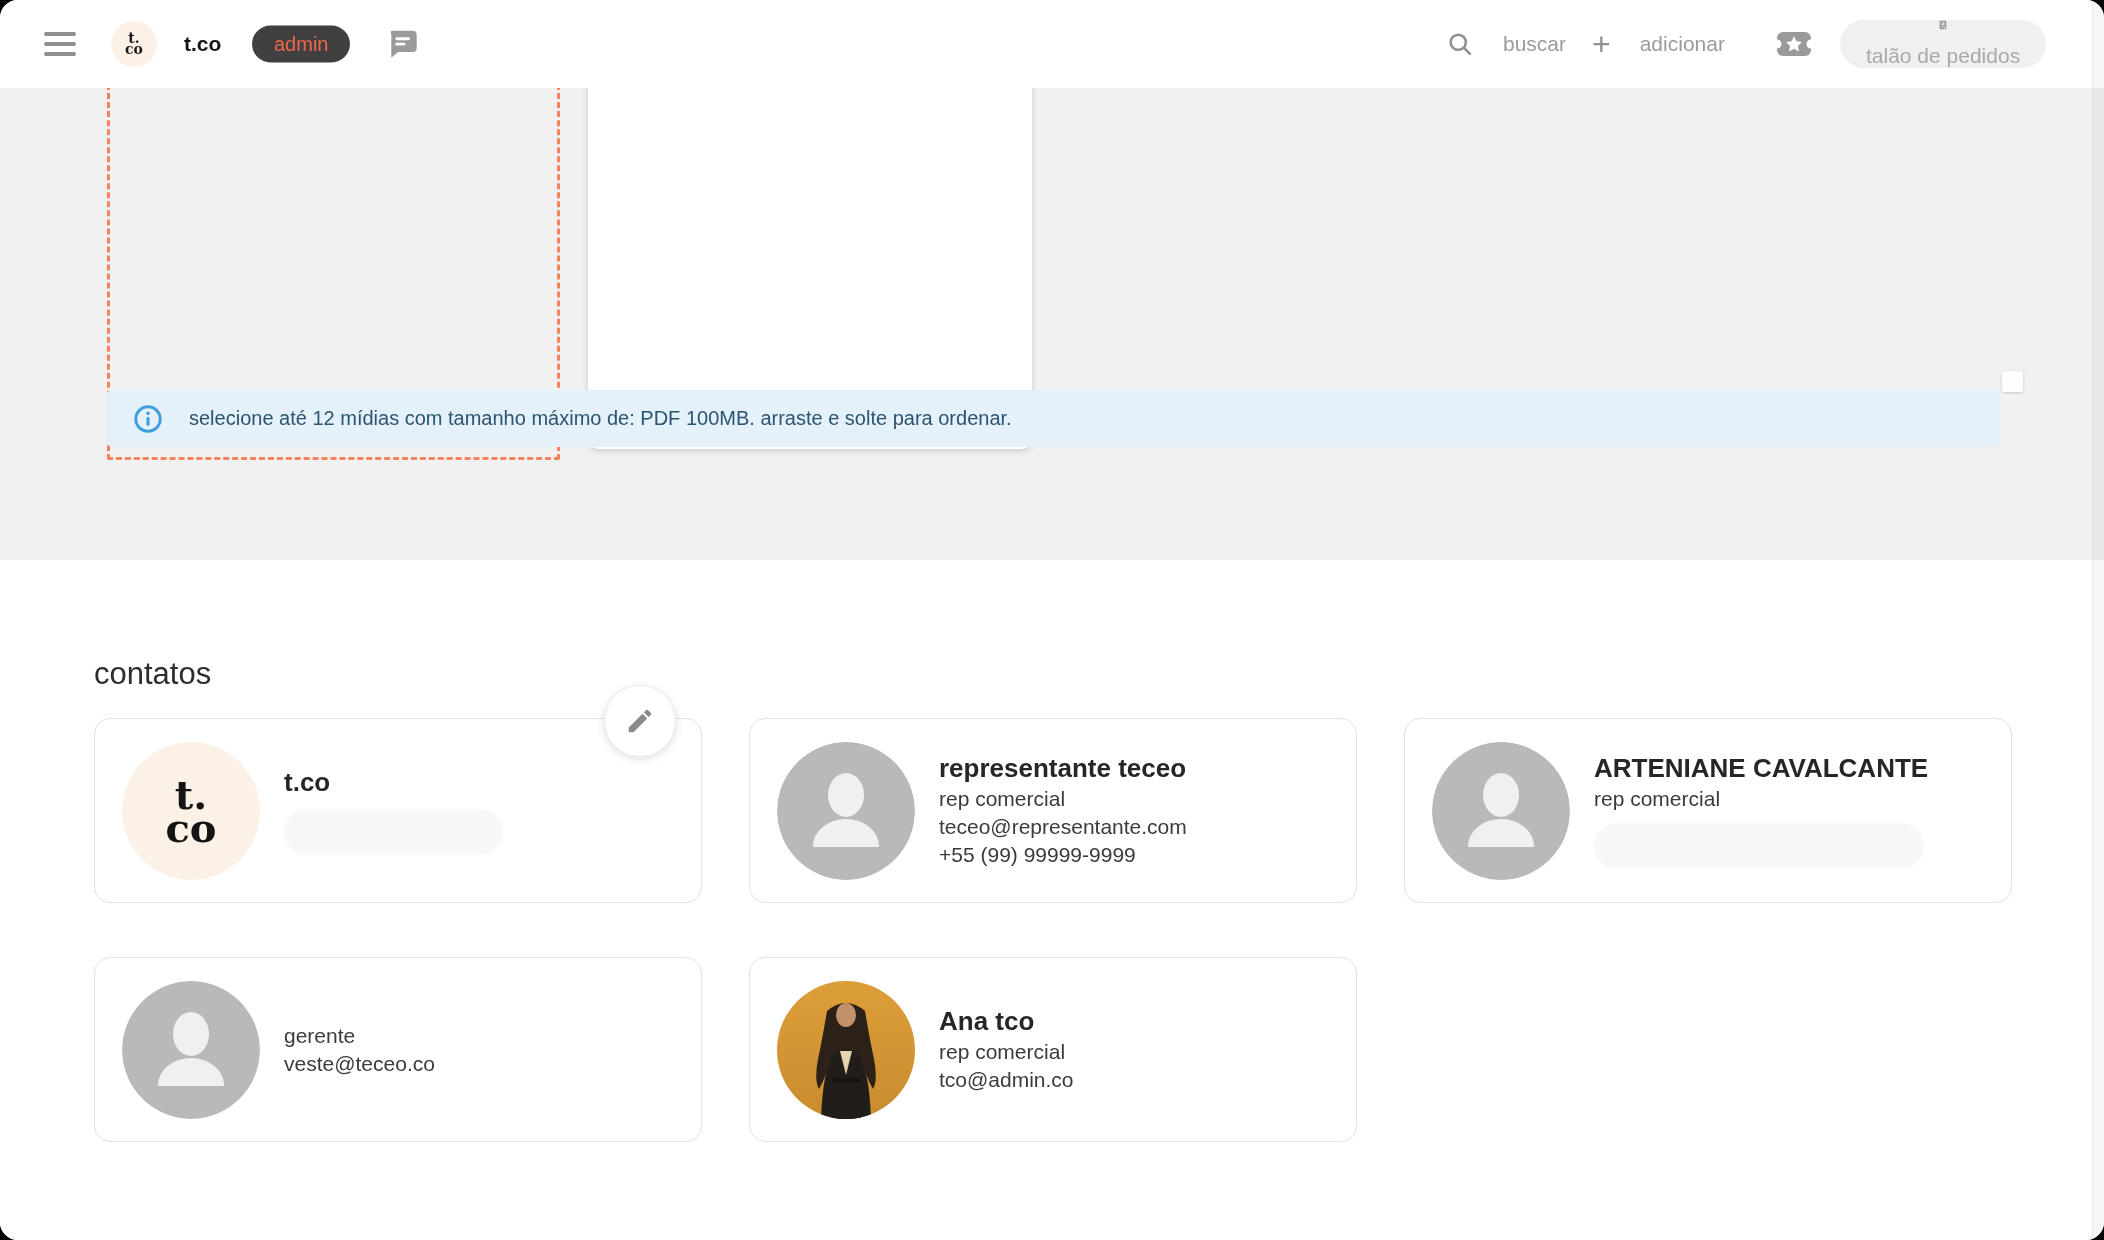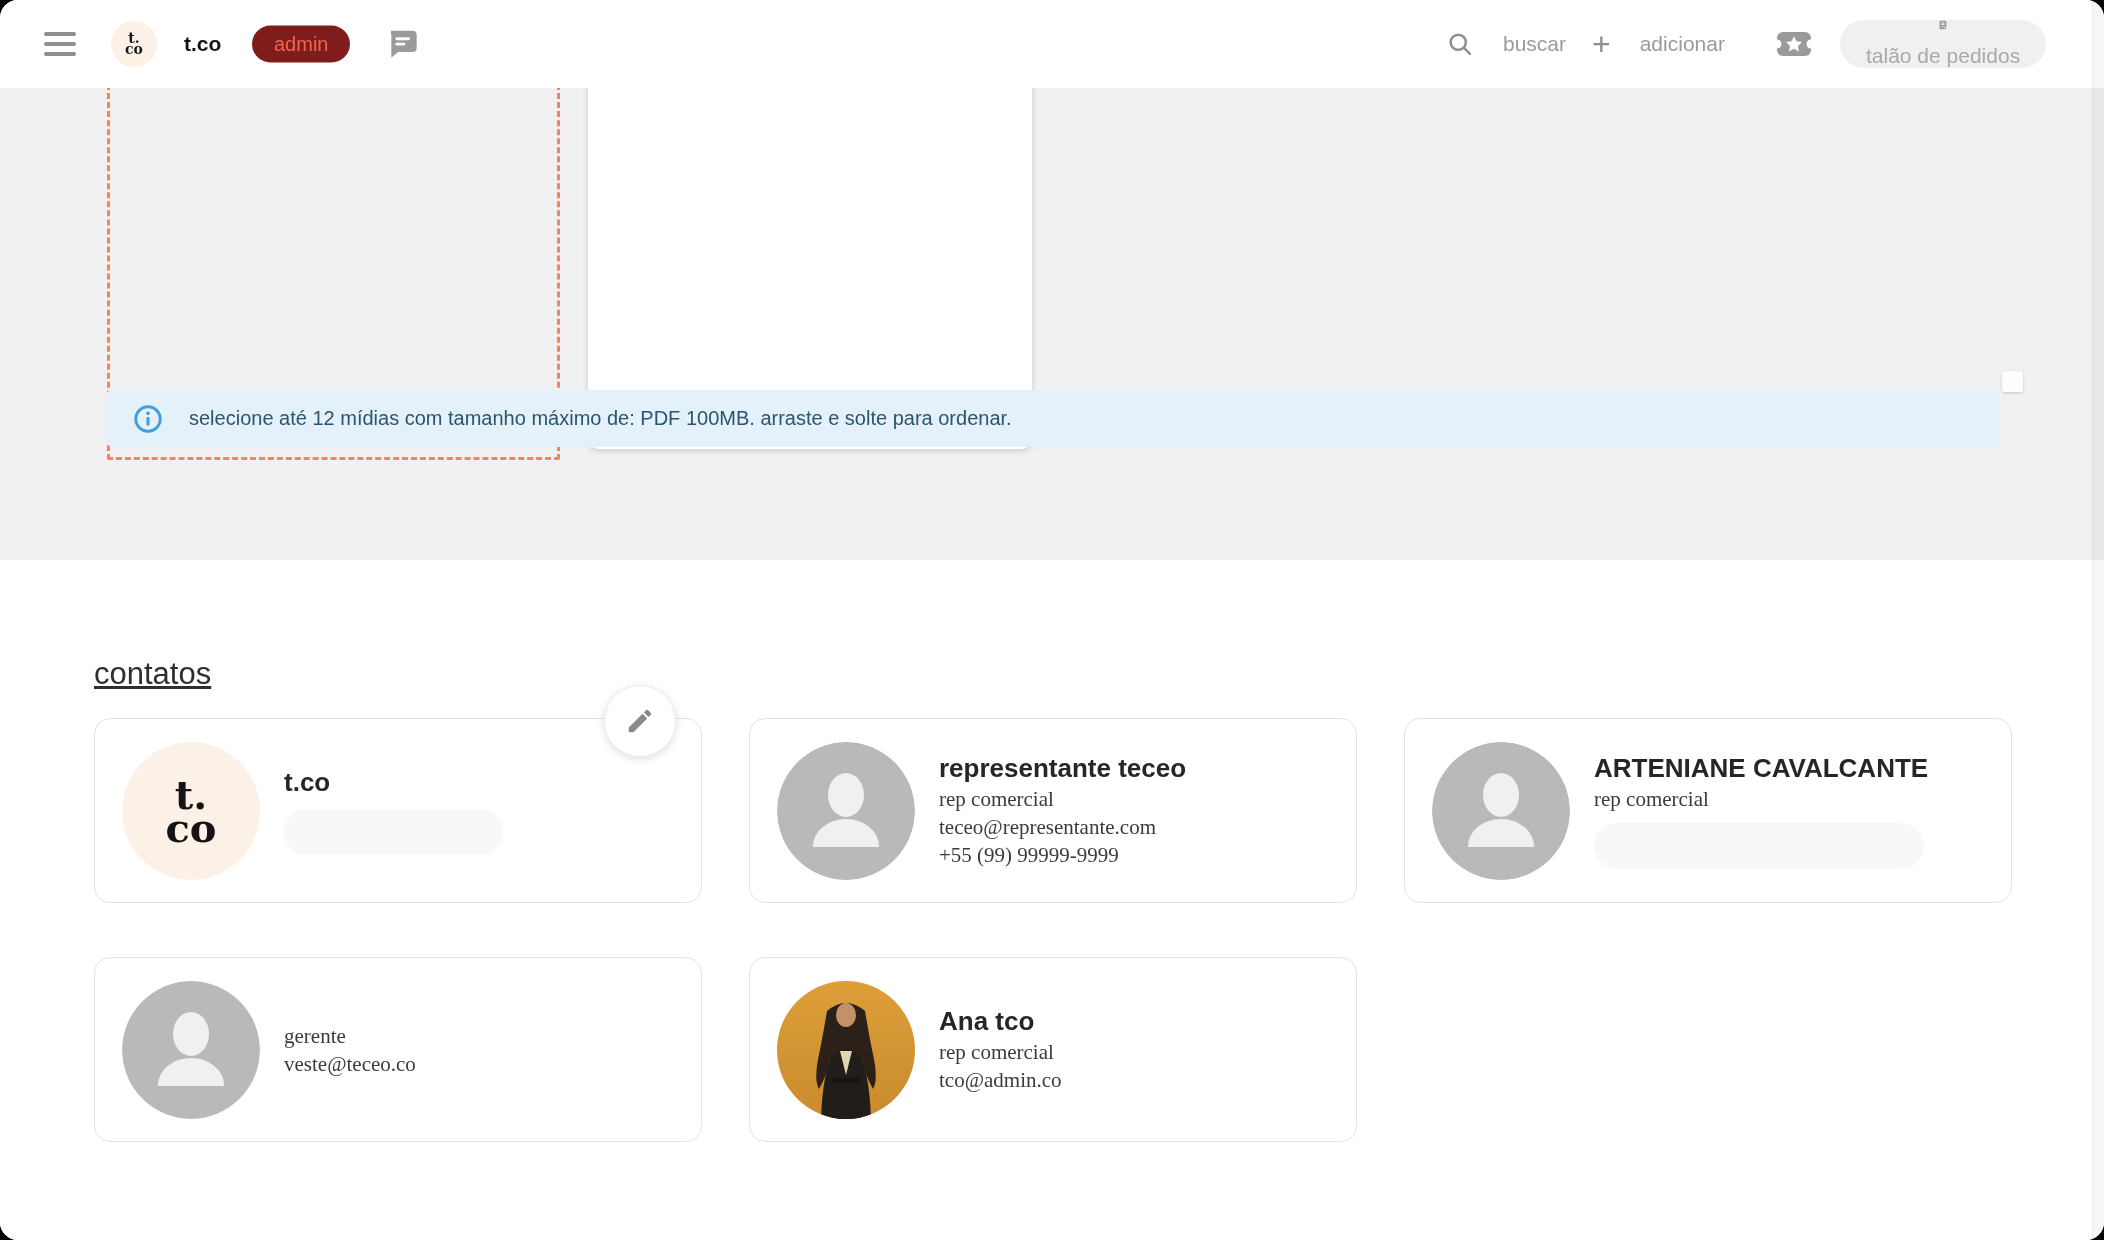--- a/index.html
+++ b/index.html
@@ -7,21 +7,21 @@
   .window{position:relative;width:2104px;height:1240px;background:#fff;border-radius:18px;overflow:hidden;}
 
   
   .appbar{position:absolute;top:0;left:0;right:0;height:88px;background:#fff;z-index:5;}
   .appbar .abs{position:absolute;top:50%;transform:translateY(-50%);}
   .menu-btn{left:44px;width:32px;height:24px;display:flex;flex-direction:column;justify-content:space-between;cursor:pointer;}
   .menu-btn span{display:block;height:4px;border-radius:2px;background:#8f8f8f;}
   .brand-logo{left:111px;width:46px;height:46px;border-radius:50%;background:#fcf1e7;display:flex;flex-direction:column;align-items:center;justify-content:center;}
   .brand-logo .lg1,.brand-logo .lg2{font-family:"DejaVu Serif",serif;font-weight:700;color:#1a1a1a;font-size:14px;line-height:11px;}
   .brand-name{left:184px;font-size:21px;font-weight:700;color:#141414;}
-  .admin-badge{left:252px;background:#7f1d1d;color:#f0664c;font-size:20px;padding:7px 22px;border-radius:20px;}
+  .admin-badge{left:252px;background:#404040;color:#f0664c;font-size:20px;padding:7px 22px;border-radius:20px;}
   .chat-btn{left:386px;width:32px;height:32px;}
   .search-group,.add-group{display:flex;align-items:center;gap:29px;color:#9b9b9b;font-size:21px;cursor:pointer;}
   .search-group{left:1446px;}
   .add-group{left:1592px;}
   .plus-glyph{font-size:32px;font-weight:300;color:#8f8f8f;line-height:20px;}
   .star-btn{left:1776px;width:36px;height:30px;}
   .orders-btn{left:1840px;height:48px;border-radius:24px;background:#f0f0f0;display:flex;align-items:center;gap:14px;padding:0 26px;color:#a9a9a9;font-size:21px;cursor:pointer;flex-direction:column;}
 
   
   .media-section{position:absolute;top:88px;left:0;right:0;height:472px;background:#f1f1f1;overflow:hidden;}
@@ -36,21 +36,21 @@
   .contacts-title{position:absolute;left:94px;top:96px;font-size:31px;color:#2e2e2e;}
   .edit-btn{position:absolute;left:604px;top:125px;width:72px;height:72px;border-radius:50%;background:#fff;border:1px solid #ededed;box-shadow:0 2px 8px rgba(0,0,0,0.13);display:flex;align-items:center;justify-content:center;cursor:pointer;z-index:3;}
   .cards-grid{position:absolute;left:94px;top:158px;display:grid;grid-template-columns:repeat(3,608px);grid-auto-rows:185px;column-gap:47px;row-gap:54px;}
   .card{background:#fff;border:1px solid #e3e3e3;border-radius:16px;display:flex;align-items:center;padding-left:27px;gap:24px;}
   .avatar{width:138px;height:138px;border-radius:50%;overflow:hidden;flex:0 0 auto;}
   .avatar svg{display:block;width:100%;height:100%;}
   .avatar.logo{background:#fcf1e7;display:flex;flex-direction:column;align-items:center;justify-content:center;}
   .avatar.logo .lg1,.avatar.logo .lg2{font-family:"DejaVu Serif",serif;font-weight:700;color:#141414;font-size:40px;line-height:33px;}
   .card-text{display:flex;flex-direction:column;}
   .card-name{font-size:26px;font-weight:700;color:#262626;line-height:33px;}
-  .card-line{font-size:21px;color:#3b3b3b;line-height:28px;font-family:Liberation Serif, serif;}
+  .card-line{font-size:21px;color:#3b3b3b;line-height:28px;}
   .skeleton{height:46px;border-radius:23px;background:#f8f8f8;margin-top:10px;}
 
   .scroll-edge{position:absolute;top:0;right:0;bottom:0;width:12px;background:rgba(0,0,0,0.035);border-left:1px solid rgba(0,0,0,0.05);z-index:9;}
 </style>
 </head>
 <body>
 
 <div class="window">
 
   <header class="appbar">
@@ -120,21 +120,21 @@
       <svg width="30" height="30" viewBox="0 0 28 28">
           <circle cx="14" cy="14" r="11.4" fill="none" stroke="#3f9ede" stroke-width="2.7"></circle>
           <circle cx="14" cy="8.7" r="1.7" fill="#3f9ede"></circle>
           <rect x="12.55" y="11.8" width="2.9" height="8.6" rx="1.45" fill="#3f9ede"></rect>
         </svg>
       <span class="txt">selecione até 12 mídias com tamanho máximo de: PDF 100MB. arraste e solte para ordenar.</span>
     </div>
   </section>
 
   <section class="contacts-section">
-    <h2 class="contacts-title" style="margin:0;font-weight:400;text-decoration:underline;">contatos</h2>
+    <h2 class="contacts-title" style="margin:0;font-weight:400;">contatos</h2>
     <div class="edit-btn">
       <svg width="30" height="30" viewBox="0 0 24 24">
           <path fill="#8a8a8a" d="M3 17.25V21h3.75L17.8 9.94l-3.75-3.75L3 17.25zM20.71 7.04a1 1 0 0 0 0-1.41l-2.34-2.34a1 1 0 0 0-1.41 0l-1.83 1.83 3.75 3.75 1.83-1.83z"></path>
         </svg>
     </div>
     <div class="cards-grid" id="cards-grid">
   <div class="card">
     <div class="avatar logo">
             <span class="lg1">t.</span>
             <span class="lg2">co</span>

